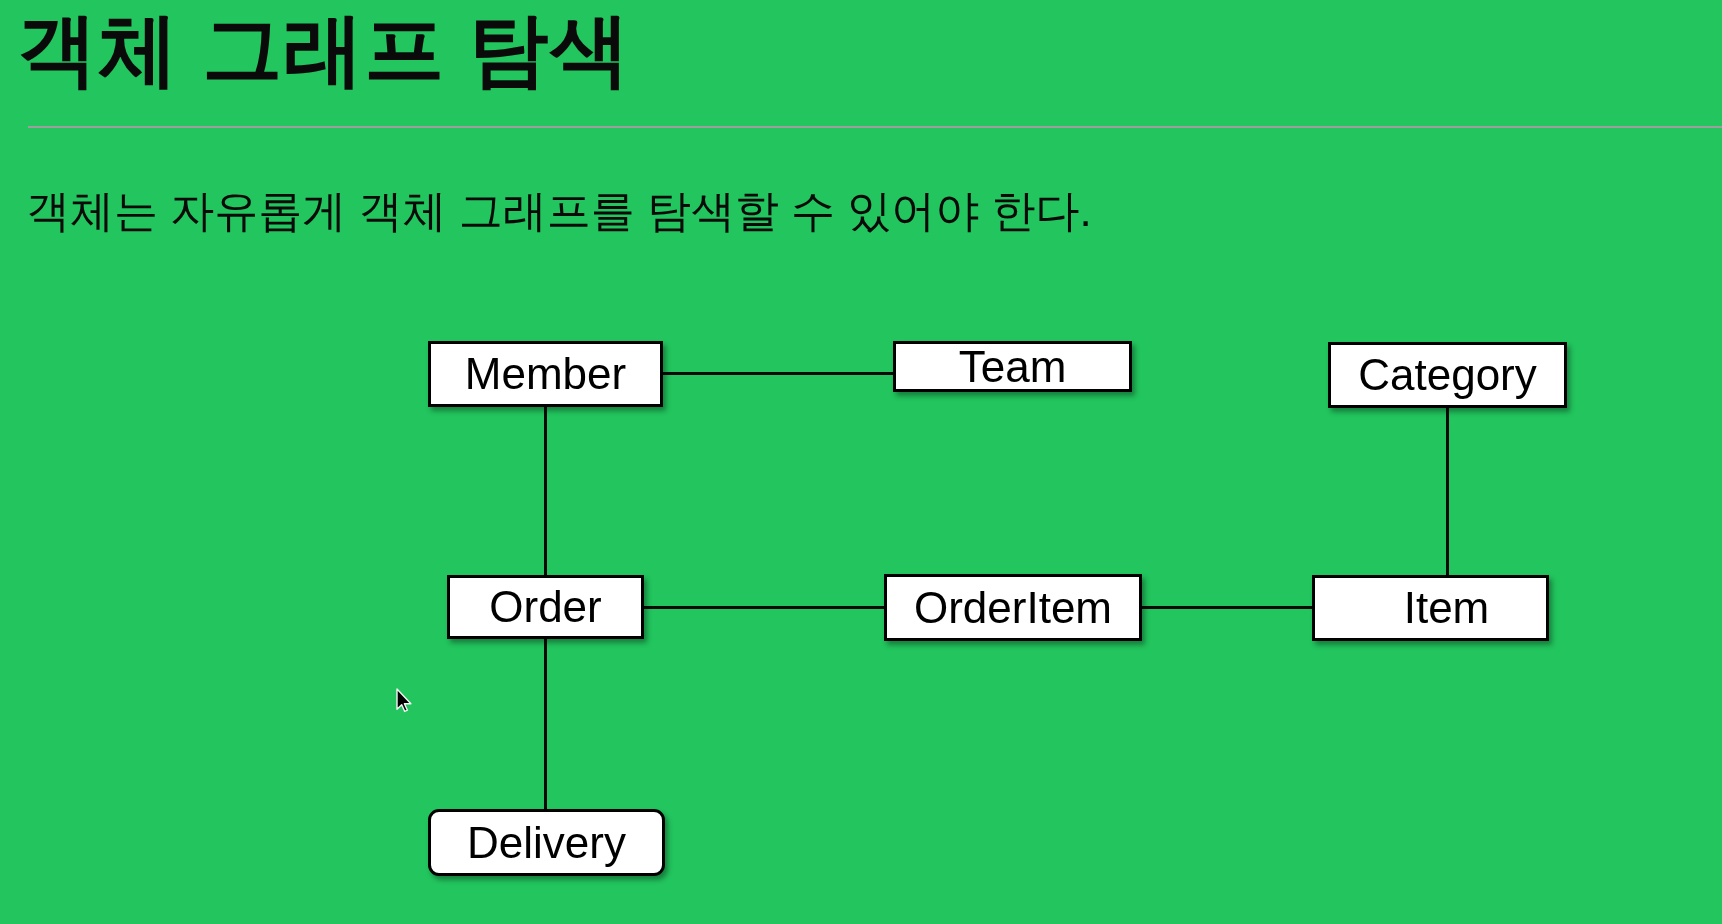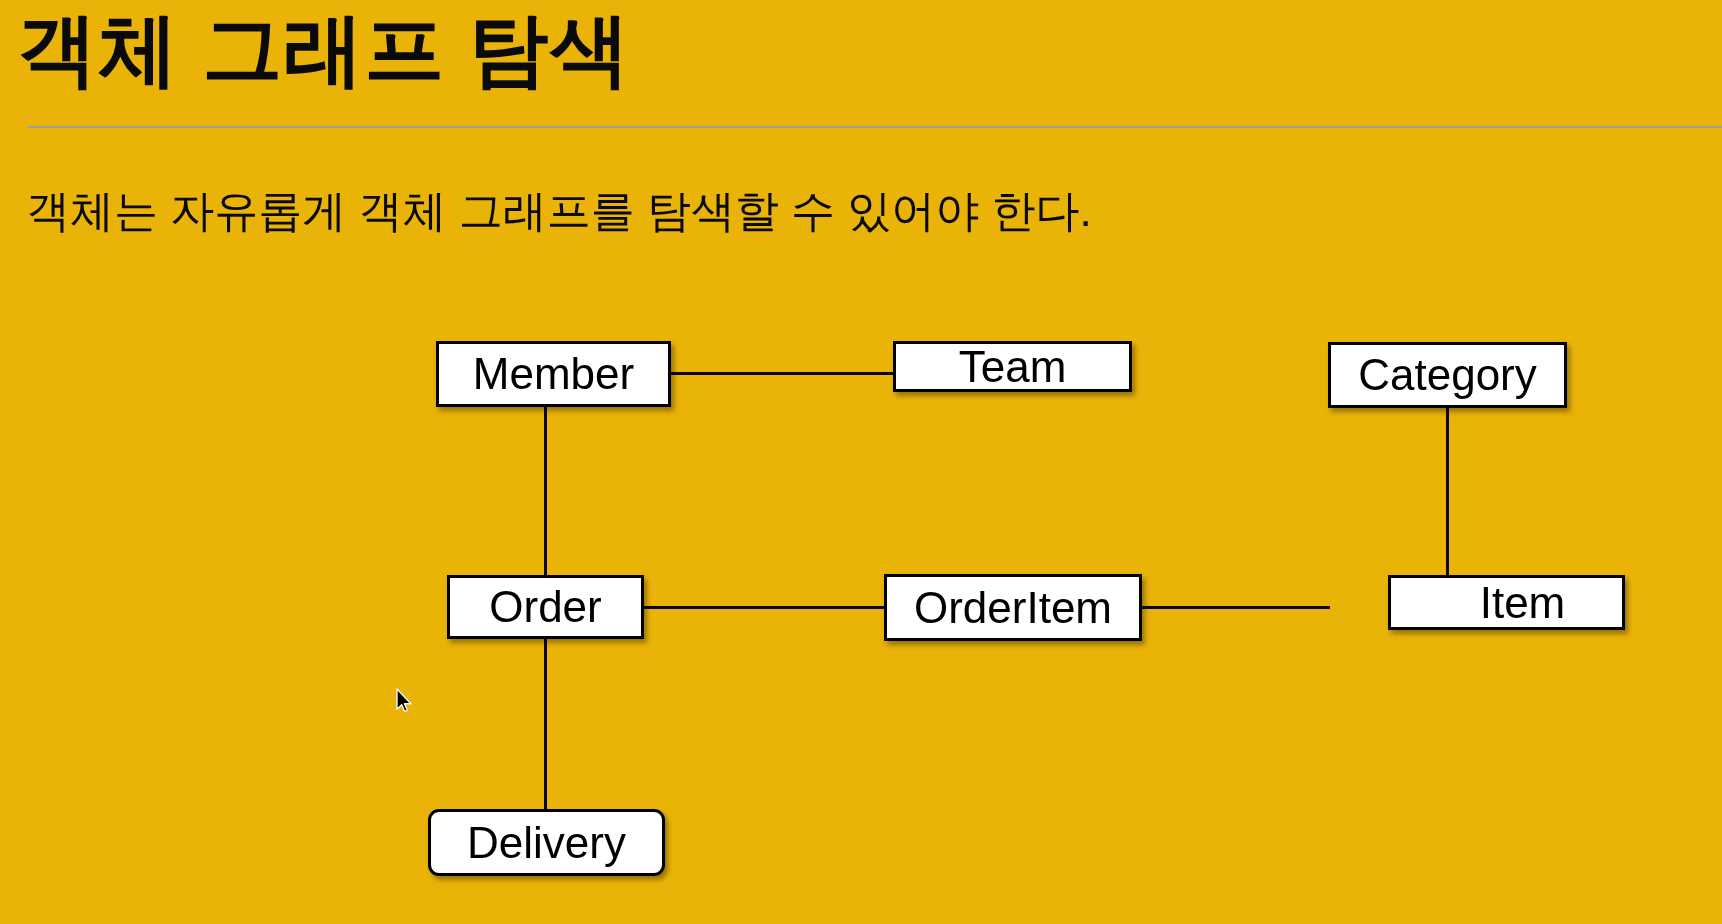--- a/index.html
+++ b/index.html
@@ -5,21 +5,21 @@
   html, body {
     margin: 0;
     padding: 0;
     background: #ffffff;
     font-family: "Liberation Sans", "DejaVu Sans", sans-serif;
   }
   .page {
     position: relative;
     width: 1722px;
     height: 924px;
-    background: #eab308;
+    background: #22c55e;
     overflow: hidden;
     color: #000000;
   }
   .page-title {
     position: absolute;
     left: 17px;
     top: 2px;
     margin: 0;
     font-size: 80px;
     font-weight: 800;
@@ -93,41 +93,41 @@
 
   <div class="diagram">
 
     <div class="edge h" style="left:661px; top:372px; width:232px;"></div>
     <div class="edge v" style="left:544px; top:405px; height:172px;"></div>
     <div class="edge h" style="left:642px; top:606px; width:244px;"></div>
     <div class="edge h" style="left:1140px; top:606px; width:190px;"></div>
     <div class="edge v" style="left:1446px; top:406px; height:171px;"></div>
     <div class="edge v" style="left:544px; top:637px; height:174px;"></div>
 
-    <div class="node" style="left:428px; top:341px; width:235px; height:66px;margin-left:8px;">
+    <div class="node" style="left:428px; top:341px; width:235px; height:66px;">
       <span>Member</span>
     </div>
 
     <div class="node" style="left:893px; top:341px; width:239px; height:51px;">
       <span>Team</span>
     </div>
 
     <div class="node" style="left:1328px; top:342px; width:239px; height:66px;">
       <span>Category</span>
     </div>
 
     <div class="node" style="left:447px; top:575px; width:197px; height:64px;">
       <span>Order</span>
     </div>
 
     <div class="node" style="left:884px; top:574px; width:258px; height:67px;">
       <span>OrderItem</span>
     </div>
 
-    <div class="node" style="left:1388px; top:575px; width:237px; height:55px;padding-left:32px;">
+    <div class="node" style="left:1312px; top:575px; width:237px; height:66px;padding-left:32px;">
       <span>Item</span>
     </div>
 
     <div class="node" style="left:428px; top:809px; width:237px; height:67px;border-radius:11px;">
       <span>Delivery</span>
     </div>
 
     <svg class="cursor" style="left:395px; top:687px;" width="20" height="28" viewBox="0 0 20 28">
       <polygon points="2,2 2,22.3 6.7,17.8 9.7,24.4 12.4,23.2 9.4,16.7 15.9,16.7" fill="#000000" stroke="#f5f5f5" stroke-width="1.4" stroke-linejoin="round"></polygon>
     </svg>

